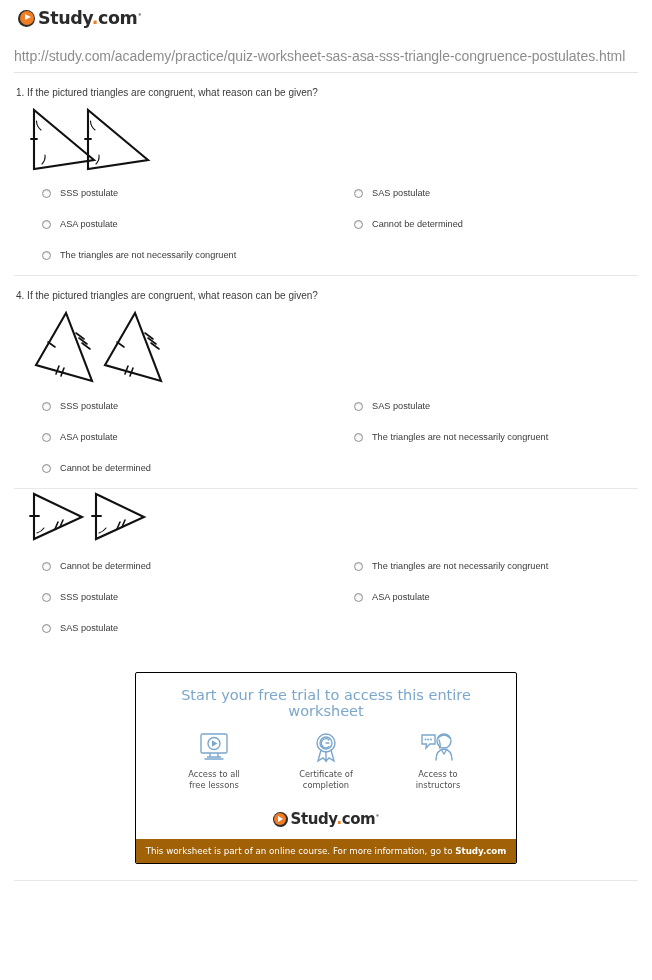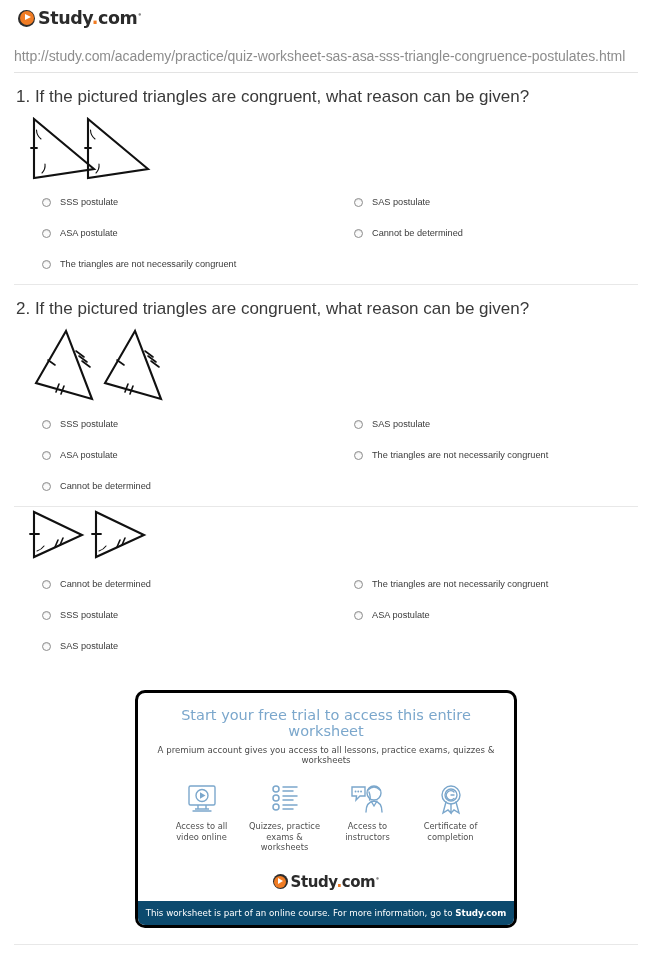--- a/index.html
+++ b/index.html
@@ -72,21 +72,21 @@
     color: #8d8d8d;
     margin: 0 0 8px 0;
     letter-spacing: -0.05px;
     word-break: break-all;
   }
   .rule { border-top: 1px solid #e3e3e3; margin: 0 14px; }
 
   
   .question-block { padding: 0 14px; }
   .question-text {
-    font-size: 17px;
+    font-size: 10px;
     color: #3a3a3a;
     margin: 14px 0 6px 2px;
   }
   .figure-area { padding-left: 8px; }
   .answers {
     display: block;
     position: relative;
     padding: 12px 0 4px 0;
   }
   .answer-row {
@@ -115,43 +115,43 @@
     color: #3a3a3a;
     margin-left: 9px;
     line-height: 11px;
   }
   .sep { border-top: 1px solid #e8e8e8; margin: 0 14px; }
 
   
   .promo-wrap { padding: 24px 0 0 0; display: flex; justify-content: center; }
   .promo {
     width: 382px;
-    border: 3px solid #000000;
+    border: 1px solid #000000;
     background: #ffffff;
-    border-radius: 10px;
+    border-radius: 2px;
     overflow: hidden;
   }
   .promo-inner { padding: 14px 16px 10px 16px; text-align: center; }
   .promo-title {
     color: #7ba7cc;
     font-size: 14.5px;
     margin: 0 0 6px 0;
     font-weight: normal;
     font-family: "DejaVu Sans", sans-serif;
   }
   .promo-sub {
     color: #4b4b4b;
     font-size: 8.6px;
     margin: 0 0 12px 0;
     font-family: "DejaVu Sans", sans-serif;
   }
   .features {
     display: flex;
     justify-content: space-around;
-    align-items: flex-start;
+    align-items: flex-end;
     padding: 4px 6px 6px 6px;
   }
   .feature { width: 88px; text-align: center; }
   .feature-icon { height: 36px; display: flex; align-items: center; justify-content: center; }
   .feature-label {
     font-size: 8.3px;
     color: #4f4f4f;
     line-height: 10.5px;
     margin-top: 4px;
     font-family: "DejaVu Sans", sans-serif;
@@ -167,21 +167,21 @@
   .promo-logo .logo-text { font-size: 15px; }
   .promo-logo .logo-mark { width: 15px; height: 15px; flex: 0 0 15px; }
   .promo-logo .logo-mark::before { width: 12px; height: 12px; }
   .promo-logo .logo-mark::after {
     left: 5.6px; top: 4px;
     border-left: 5.2px solid #fff;
     border-top: 3.4px solid transparent;
     border-bottom: 3.4px solid transparent;
   }
   .promo-cta {
-    background: #0c4a6e;
+    background: #a16207;
     color: #ffffff;
     text-align: center;
     font-size: 8.7px;
     padding: 7px 0;
     font-family: "DejaVu Sans", sans-serif;
   }
   .promo-cta b { font-weight: bold; }
 
   
   .footer-rule { border-top: 1px solid #e8e8e8; margin: 16px 14px 0 14px; }
@@ -256,21 +256,21 @@
           <span class="radio"></span>
           <span class="answer-label">The triangles are not necessarily congruent</span>
         </div>
         <div class="answer empty"></div>
       </div>
     </div>
   </div>
   <div class="sep"></div>
 
   <div class="question-block">
-    <div class="question-text">2. If the pictured triangles are congruent, what reason can be given?</div>
+    <div class="question-text">4. If the pictured triangles are congruent, what reason can be given?</div>
     <div class="figure-area">
       <svg width="150" height="82" viewBox="0 0 150 82">
         <g stroke="#111" stroke-width="2.1" fill="none" stroke-linecap="round">
           <path d="M44 6 L14 58 L70 74 Z"></path>
           <path d="M26 35 L33 40" stroke-width="1.6"></path>
           <path d="M54 26 L62 32 M57 31 L65 37 M60 36 L68 42" stroke-width="1.6"></path>
           <path d="M37 59 L34 67 M42 61 L39 69" stroke-width="1.6"></path>
         </g>
         <g stroke="#111" stroke-width="2.1" fill="none" stroke-linecap="round">
           <path d="M113 6 L83 58 L139 74 Z"></path>
@@ -357,59 +357,58 @@
         </div>
         <div class="answer empty"></div>
       </div>
     </div>
   </div>
 
   <div class="promo-wrap">
     <div class="promo">
       <div class="promo-inner">
         <div class="promo-title">Start your free trial to access this entire worksheet</div>
-        <div class="promo-sub">A premium account gives you access to all lessons, practice exams, quizzes &amp; worksheets</div>
 
         <div class="features">
 
           <div class="feature">
             <div class="feature-icon">
               <svg width="34" height="32" viewBox="0 0 34 32">
                 <g stroke="#7ba7cc" stroke-width="1.4" fill="none">
                   <rect x="4" y="3" width="26" height="19" rx="1.5"></rect>
                   <circle cx="17" cy="12.5" r="6"></circle>
                   <path d="M15 9.3 L20.5 12.5 L15 15.7 Z" fill="#7ba7cc" stroke="none"></path>
                   <path d="M13 22 L13 26 M21 22 L21 26"></path>
                   <path d="M8 28 L26 28" stroke-linecap="round"></path>
                   <path d="M10 26 L24 26"></path>
                 </g>
               </svg>
             </div>
             <div class="feature-label">
               <span>Access to all</span><br>
-              <span>video online</span>
+              <span>free lessons</span>
             </div>
           </div>
+
 
           <div class="feature">
             <div class="feature-icon">
               <svg width="34" height="32" viewBox="0 0 34 32">
-                <g stroke="#7ba7cc" stroke-width="1.5" fill="none" stroke-linecap="round">
-                  <circle cx="8" cy="6" r="3"></circle>
-                  <circle cx="8" cy="15" r="3"></circle>
-                  <circle cx="8" cy="24" r="3"></circle>
-                  <path d="M15 4 L29 4 M15 8 L25 8"></path>
-                  <path d="M15 13 L29 13 M15 17 L25 17"></path>
-                  <path d="M15 22 L29 22 M15 26 L25 26"></path>
+                <g stroke="#7ba7cc" stroke-width="1.4" fill="none" stroke-linecap="round">
+                  <circle cx="17" cy="12" r="9"></circle>
+                  <circle cx="17" cy="12" r="6"></circle>
+                  <path d="M20 9 A4.5 4.5 0 1 0 20 15.5 M20 12 L17 12"></path>
+                  <path d="M12 19 L9 30 L14 27 L17 30 L17 21"></path>
+                  <path d="M22 19 L25 30 L20 27 L17 30"></path>
                 </g>
               </svg>
             </div>
             <div class="feature-label">
-              <span>Quizzes, practice</span><br>
-              <span>exams &amp; worksheets</span>
+              <span>Certificate of</span><br>
+              <span>completion</span>
             </div>
           </div>
 
           <div class="feature">
             <div class="feature-icon">
               <svg width="36" height="32" viewBox="0 0 36 32">
                 <g stroke="#7ba7cc" stroke-width="1.4" fill="none" stroke-linecap="round">
                   <path d="M2 4 L15 4 L15 13 L10 13 L6 17 L6.5 13 L2 13 Z"></path>
                   <path d="M5.5 8.5 L5.6 8.5 M8.2 8.5 L8.3 8.5 M11 8.5 L11.1 8.5" stroke-width="1.8"></path>
                   <circle cx="24" cy="10" r="7"></circle>
@@ -419,38 +418,20 @@
                   <path d="M21 18 L24 23 L27 18"></path>
                 </g>
               </svg>
             </div>
             <div class="feature-label">
               <span>Access to</span><br>
               <span>instructors</span>
             </div>
           </div>
 
-          <div class="feature">
-            <div class="feature-icon">
-              <svg width="34" height="32" viewBox="0 0 34 32">
-                <g stroke="#7ba7cc" stroke-width="1.4" fill="none" stroke-linecap="round">
-                  <circle cx="17" cy="12" r="9"></circle>
-                  <circle cx="17" cy="12" r="6"></circle>
-                  <path d="M20 9 A4.5 4.5 0 1 0 20 15.5 M20 12 L17 12"></path>
-                  <path d="M12 19 L9 30 L14 27 L17 30 L17 21"></path>
-                  <path d="M22 19 L25 30 L20 27 L17 30"></path>
-                </g>
-              </svg>
-            </div>
-            <div class="feature-label">
-              <span>Certificate of</span><br>
-              <span>completion</span>
-            </div>
-          </div>
-
         </div>
       </div>
 
       <div class="promo-logo-bar">
         <span class="promo-logo">
           <span class="logo-mark"></span>
           <span class="logo-text"><span>Study</span><span class="dot">.</span><span class="dotcom">com</span><span class="logo-tm">•</span></span>
         </span>
       </div>
 

